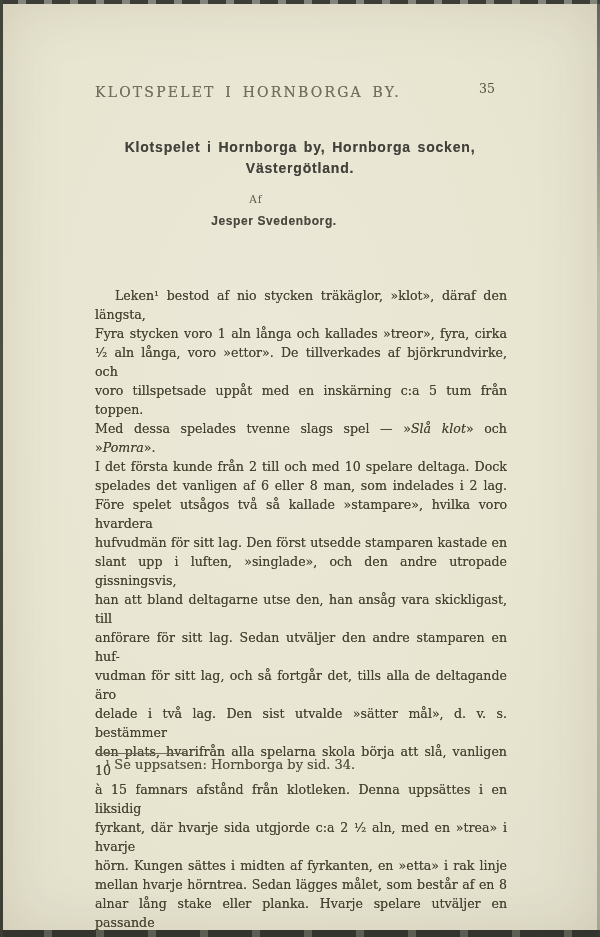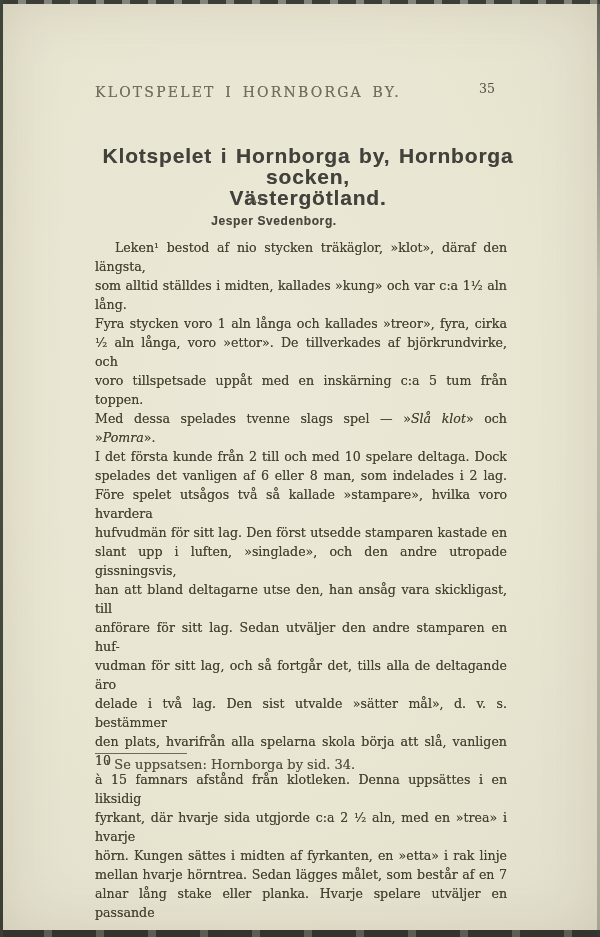--- a/index.html
+++ b/index.html
@@ -37,23 +37,23 @@
     font-size:14px; letter-spacing:2.2px; word-spacing:3px;
     color:#716e5d; top:3px;
     text-shadow:0 0 0.5px rgba(113,110,93,0.7);
   }
   .page-number {
     position:absolute; right:12px; top:0;
     font-size:12.5px; color:#55503f;
   }
   .article-title {
     position:absolute; top:137px; left:60px; width:480px;
-    margin:8px; text-align:center;
+    margin:0; text-align:center;
     font-family:"Liberation Sans","DejaVu Sans",sans-serif;
-    font-weight:bold; font-size:21px; line-height:21px;
+    font-weight:bold; font-size:14px; line-height:21px;
     letter-spacing:0.8px; word-spacing:2px;
     color:#42413b;
     text-shadow:0 0 0.5px rgba(66,65,59,0.55);
   }
   .byline {
     position:absolute; top:193px; left:0; width:512px; text-align:center;
     font-size:10.5px; color:#5e5a4a; letter-spacing:1px;
   }
   .author {
     position:absolute; top:214px; left:0; width:548px; text-align:center;
@@ -66,21 +66,21 @@
     position:absolute; top:238px; left:95px; width:412px;
     font-size:12.6px; line-height:19px;
     color:#45402f;
     text-shadow:0 0 0.6px rgba(69,64,47,0.65);
   }
   .body-line {
     text-align:justify;
     text-align-last:justify;
     white-space:normal;
   }
-  .body-line:first-child { text-indent:20px; }
+  .body-line:first-child { text-indent:20px;margin-top:48px; }
   .body-line:last-child { text-align-last:left; }
   .body-line i { font-style:italic; }
   .footnote-rule {
     position:absolute; top:753px; left:95px; width:92px; height:0;
     border-top:1px solid #6e6a59;
   }
   .footnote {
     position:absolute; top:757px; left:95px; width:412px;
     padding-left:10px; box-sizing:border-box;
     font-size:13px; color:#55503e;
@@ -102,37 +102,36 @@
   </div>
 
   <h1 class="article-title"><span>Klotspelet i Hornborga by, Hornborga socken,</span><br><span>Västergötland.</span></h1>
 
   <div class="byline">Af</div>
 
   <div class="author">Jesper Svedenborg.</div>
 
   <div class="body-text" id="body-text">
       <div class="body-line">Leken¹ bestod af nio stycken träkäglor, »klot», däraf den längsta,</div>
-      <div class="body-line">som alltid ställdes i midten, kallades »kung» och var c:a 1¹⁄₂ aln lång.</div>
       <div class="body-line">Fyra stycken voro 1 aln långa och kallades »treor», fyra, cirka</div>
       <div class="body-line">¹⁄₂ aln långa, voro »ettor». De tillverkades af björkrundvirke, och</div>
       <div class="body-line">voro tillspetsade uppåt med en inskärning c:a 5 tum från toppen.</div>
       <div class="body-line">Med dessa spelades tvenne slags spel — »<i>Slå klot</i>» och »<i>Pomra</i>».</div>
       <div class="body-line">I det första kunde från 2 till och med 10 spelare deltaga. Dock</div>
       <div class="body-line">spelades det vanligen af 6 eller 8 man, som indelades i 2 lag.</div>
       <div class="body-line">Före spelet utsågos två så kallade »stampare», hvilka voro hvardera</div>
       <div class="body-line">hufvudmän för sitt lag. Den först utsedde stamparen kastade en</div>
       <div class="body-line">slant upp i luften, »singlade», och den andre utropade gissningsvis,</div>
       <div class="body-line">han att bland deltagarne utse den, han ansåg vara skickligast, till</div>
       <div class="body-line">anförare för sitt lag. Sedan utväljer den andre stamparen en huf-</div>
       <div class="body-line">vudman för sitt lag, och så fortgår det, tills alla de deltagande äro</div>
       <div class="body-line">delade i två lag. Den sist utvalde »sätter mål», d. v. s. bestämmer</div>
       <div class="body-line">den plats, hvarifrån alla spelarna skola börja att slå, vanligen 10</div>
       <div class="body-line">à 15 famnars afstånd från klotleken. Denna uppsättes i en liksidig</div>
       <div class="body-line">fyrkant, där hvarje sida utgjorde c:a 2 ¹⁄₂ aln, med en »trea» i hvarje</div>
       <div class="body-line">hörn. Kungen sättes i midten af fyrkanten, en »etta» i rak linje</div>
-      <div class="body-line">mellan hvarje hörntrea. Sedan lägges målet, som består af en 7</div>
+      <div class="body-line">mellan hvarje hörntrea. Sedan lägges målet, som består af en 8</div>
       <div class="body-line">alnar lång stake eller planka. Hvarje spelare utväljer en passande</div>
     </div>
 
   <div class="footnote-rule"></div>
   <div class="footnote">¹ Se uppsatsen: Hornborga by sid. 34.</div>
 </div>
 
 </body></html>

